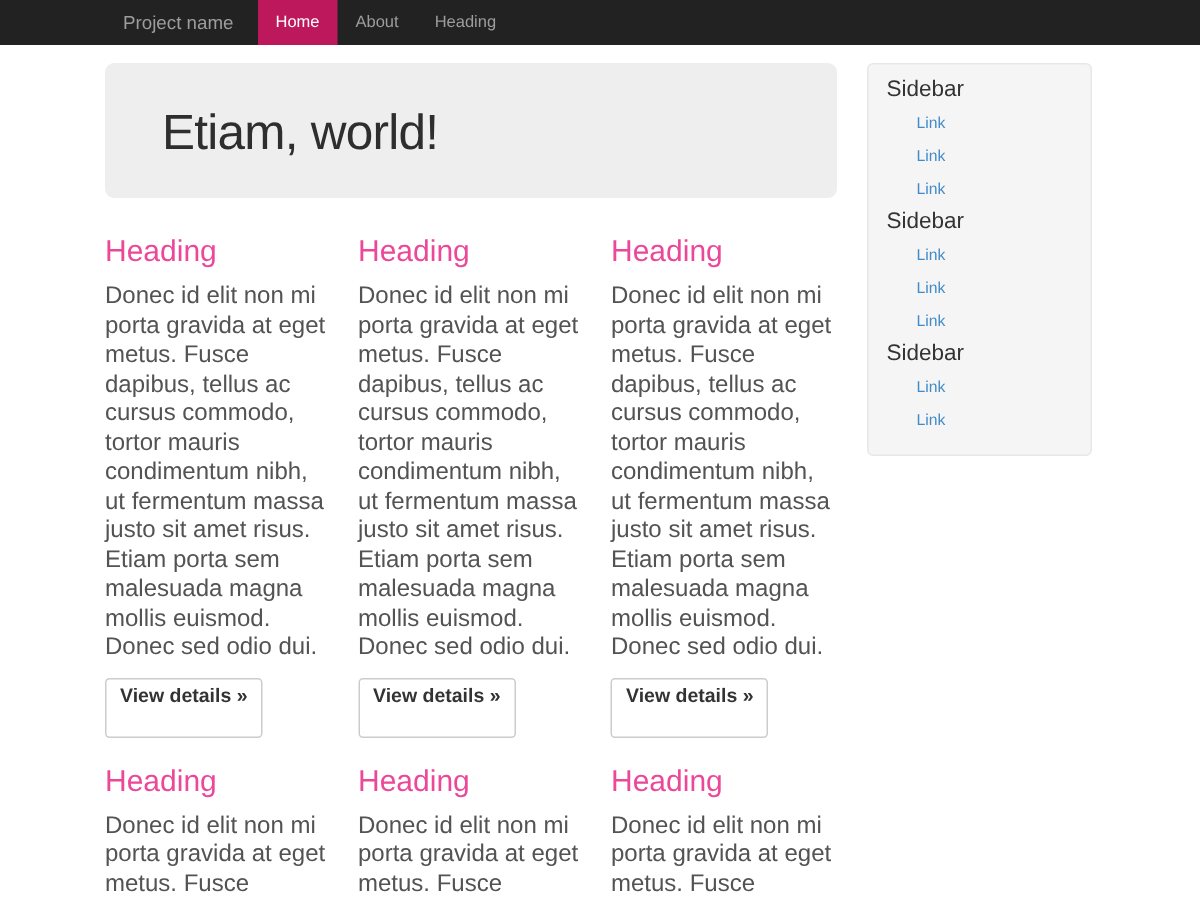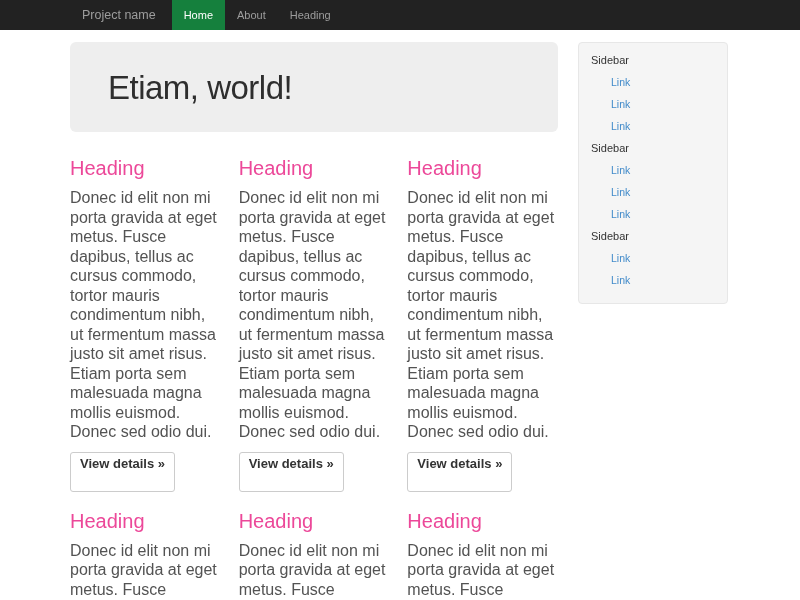--- a/index.html
+++ b/index.html
@@ -35,21 +35,21 @@
   .nav-link {
     display: block;
     line-height: 30px;
     padding: 0 12px;
     font-size: 11px;
     color: #9d9d9d;
     text-decoration: none;
     white-space: nowrap;
   }
   .nav-link.active {
-    background: #15803d;
+    background: #be185d;
     color: #ffffff;
   }
 
   
   .container { margin: 0 70px; }
   .row-main { display: flex; align-items: flex-start; }
   .main-col { width: 488px; flex: 0 0 488px; }
 
   
   .jumbotron {
@@ -107,21 +107,21 @@
     width: 150px;
     flex: 0 0 150px;
     margin-left: 20px;
     margin-top: 12px;
     background: #f5f5f5;
     border: 1px solid #e7e7e7;
     border-radius: 4px;
     padding: 8px 12px 16px;
   }
   .sidebar-heading {
-    font-size: 11px;
+    font-size: 15px;
     line-height: 14px;
     color: #333333;
     margin-top: 8px;
   }
   .sidebar-group:first-child .sidebar-heading { margin-top: 2px; }
   .sidebar-link {
     display: block;
     font-size: 10.5px;
     line-height: 13px;
     color: #428bca;

